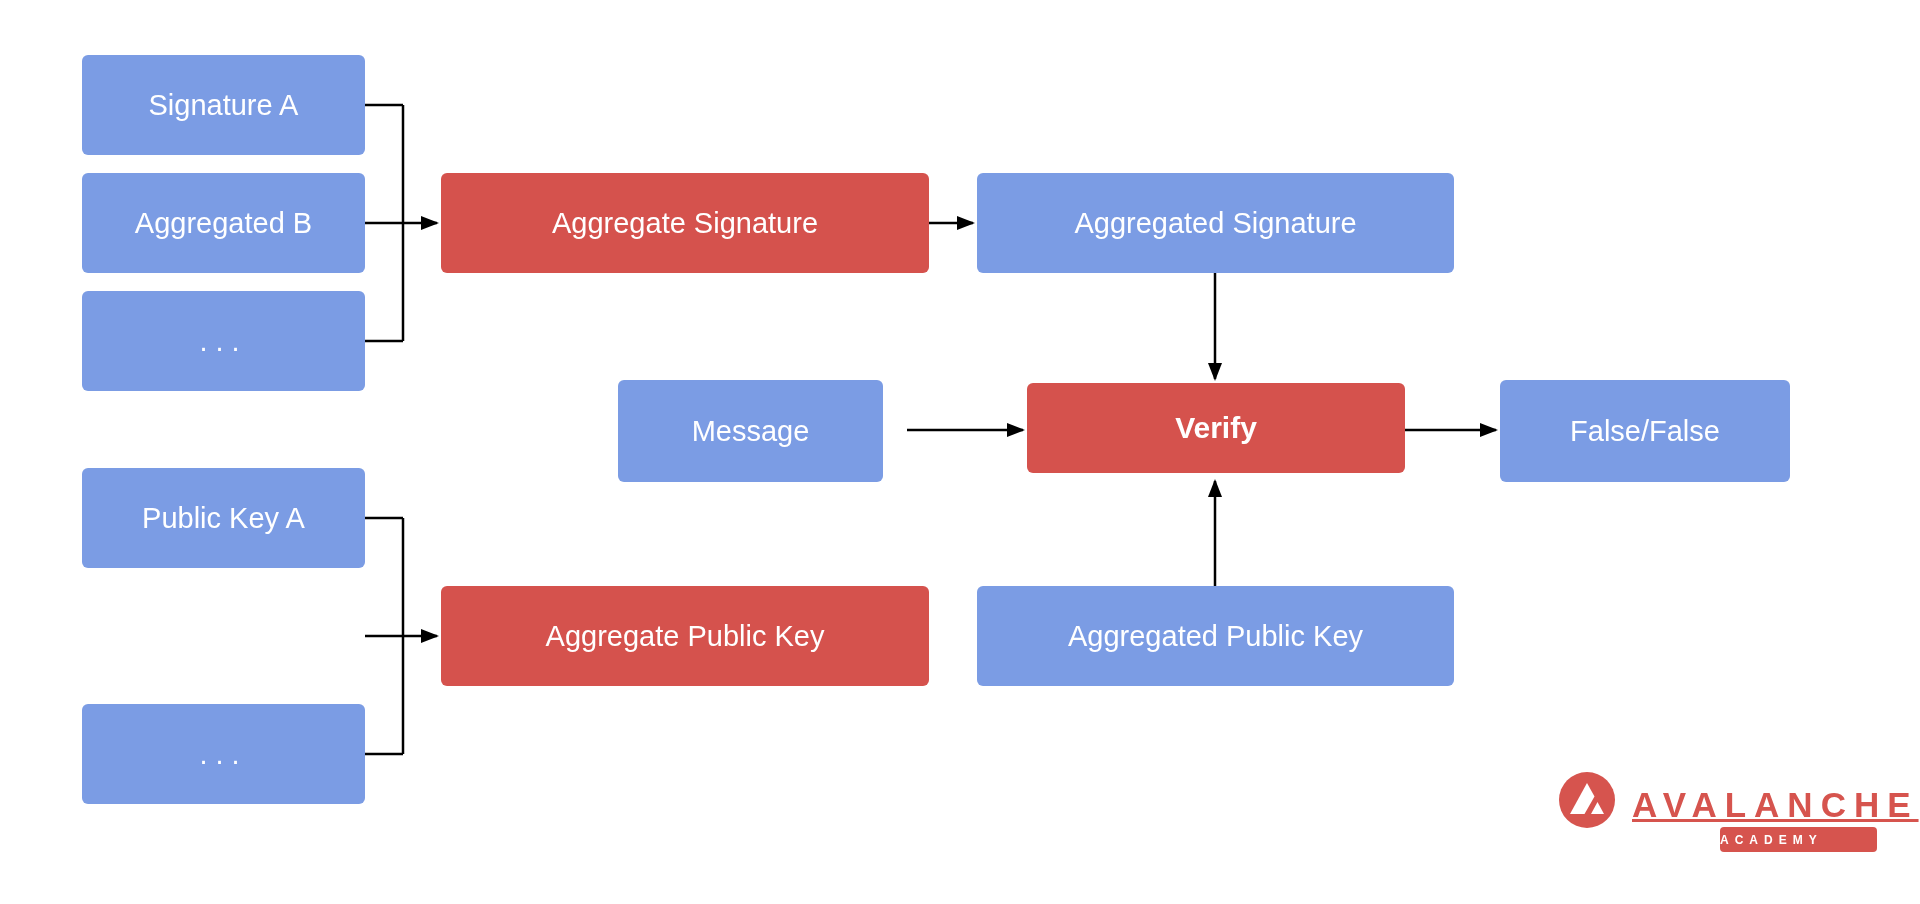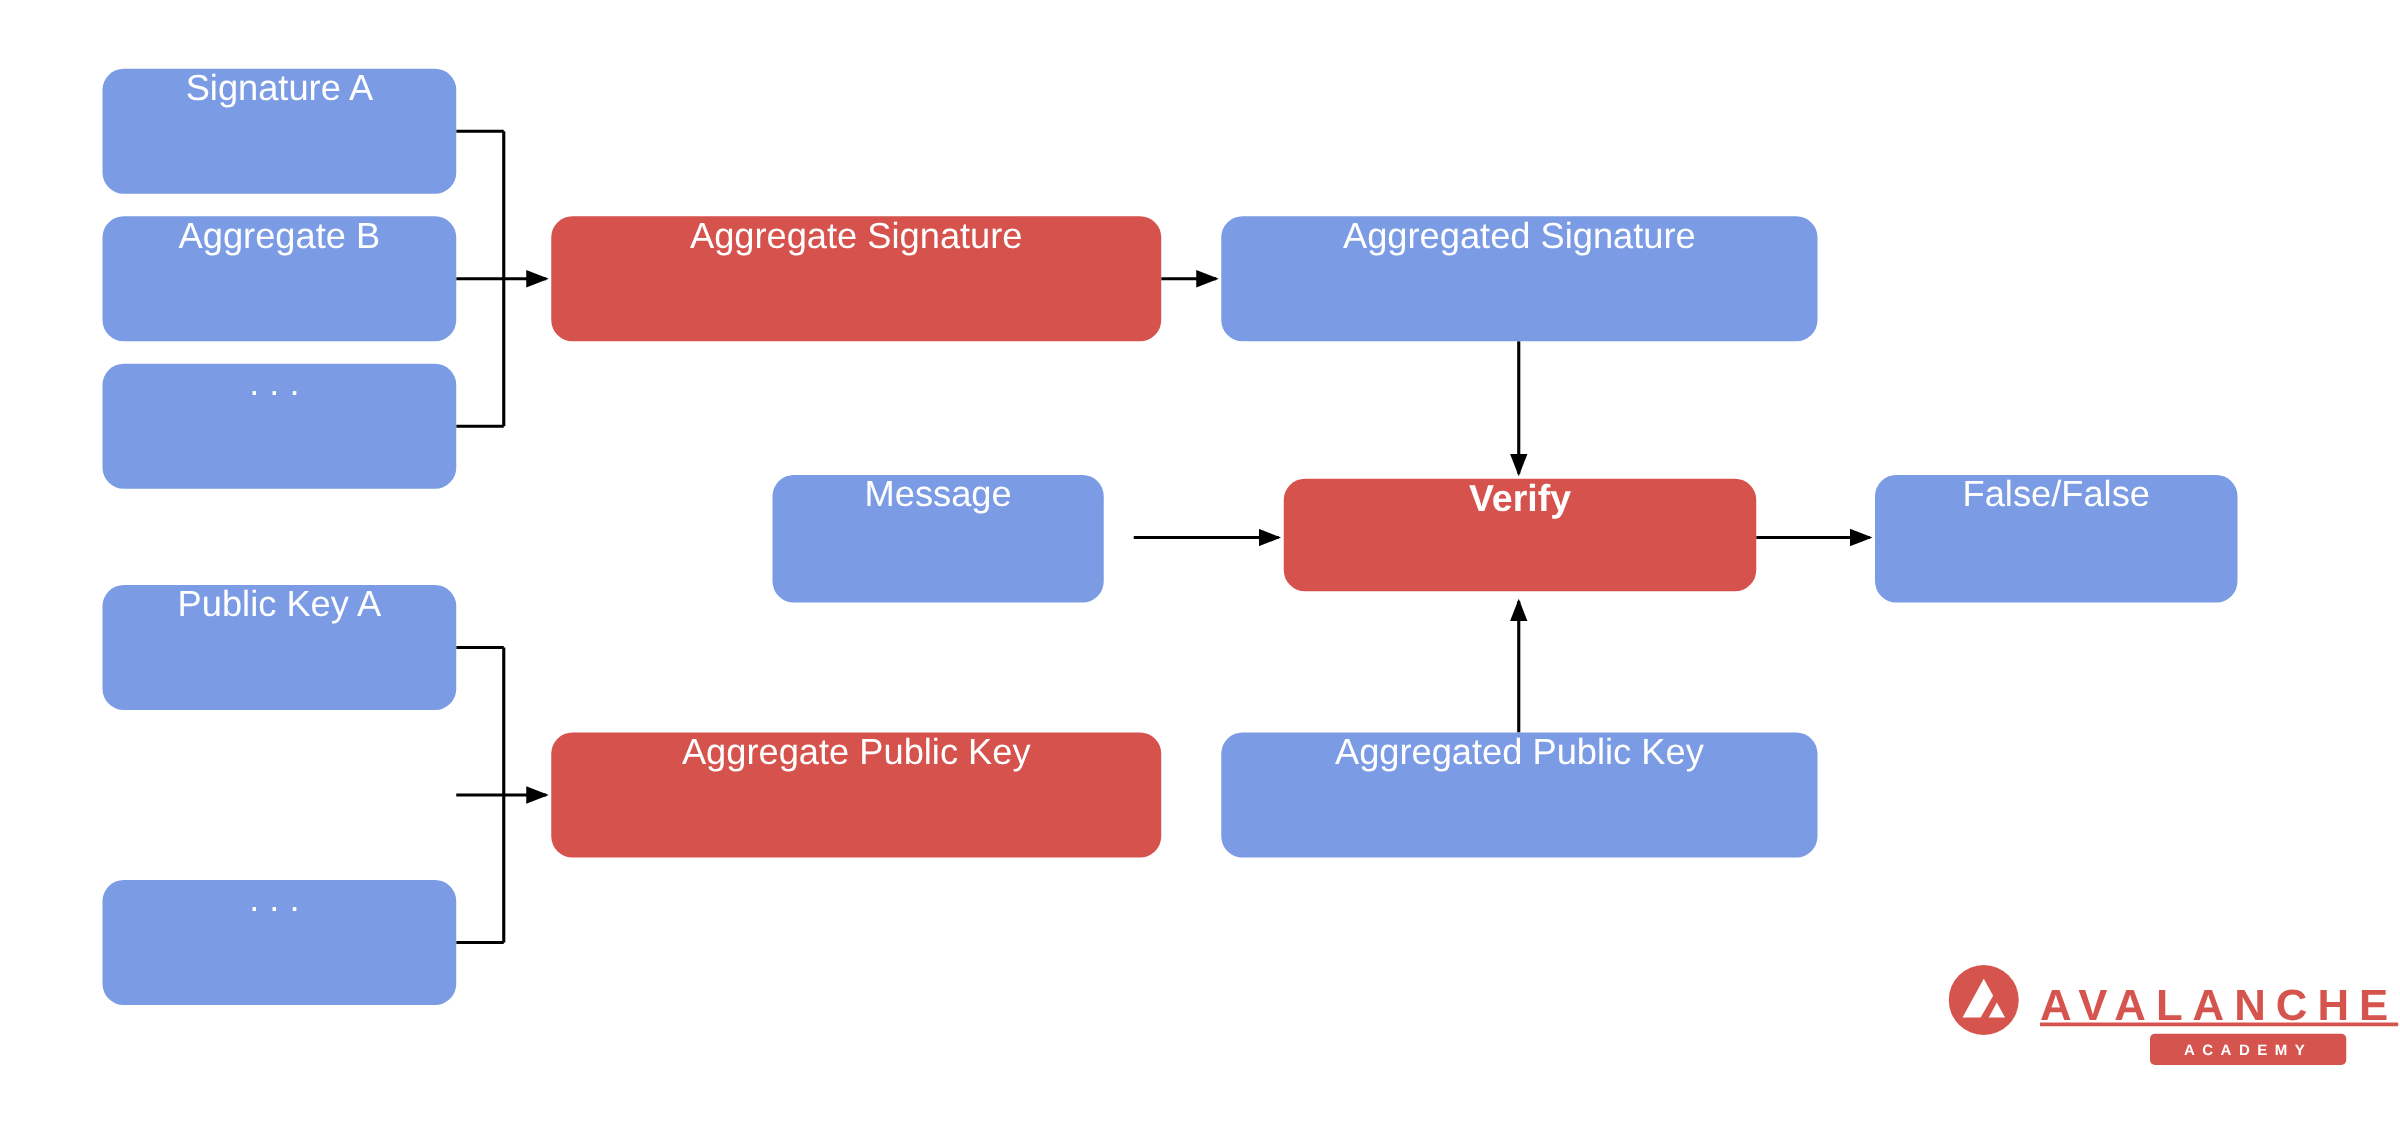--- a/index.html
+++ b/index.html
@@ -18,24 +18,24 @@
     background:var(--bg);
     overflow:hidden;
   }
   .connector-layer{
     position:absolute;left:0;top:0;width:1920px;height:904px;
   }
   .connector-layer line{stroke:var(--connector);stroke-width:2.5;}
   .head{fill:var(--connector);}
   .node{
     position:absolute;
-    display:flex;align-items:flex-start;justify-content:center;
+    display:flex;align-items:center;justify-content:center;
     color:var(--text);
     font-size:29px;
-    border-radius:17px;
+    border-radius:6px;
     text-align:center;
     box-sizing:border-box;
   }
   .node.blue{background:var(--node-blue);}
   .node.red{background:var(--node-red);}
   .node.bold{font-weight:bold;font-size:30px;}
   .node .ellipsis{letter-spacing:8px;}
   
   .logo{
     position:absolute;left:1556px;top:769px;width:332px;height:88px;
@@ -47,21 +47,21 @@
     position:absolute;left:76px;top:16px;
     color:var(--logo-red);
     font-size:35px;font-weight:bold;letter-spacing:8px;
     white-space:nowrap;
     text-decoration:underline;
   }
   .logo-badge{
     position:absolute;left:164px;top:58px;width:157px;height:25px;
     background:var(--logo-red);
     border-radius:4px;
-    display:flex;align-items:center;justify-content:center;
+    display:flex;align-items:center;
     color:#ffffff;font-size:12px;font-weight:bold;letter-spacing:6px;
   }
 </style>
 </head>
 <body>
 
 <div class="canvas">
 
   <svg class="connector-layer" viewBox="0 0 1920 904" xmlns="http://www.w3.org/2000/svg">
     <defs>
@@ -88,21 +88,21 @@
     <line x1="365" y1="518" x2="403" y2="518"></line>
     <line x1="403" y1="518" x2="403" y2="754"></line>
     <line x1="365" y1="754" x2="403" y2="754"></line>
     <line x1="365" y1="636" x2="437" y2="636" marker-end="url(#ah)"></line>
   </svg>
 
   <div class="node blue" style="left:82px;top:55px;width:283px;height:100px">
     <span>Signature A</span>
   </div>
   <div class="node blue" style="left:82px;top:173px;width:283px;height:100px">
-    <span>Aggregate B</span>
+    <span>Aggregated B</span>
   </div>
   <div class="node blue" style="left:82px;top:291px;width:283px;height:100px">
     <span class="ellipsis">...</span>
   </div>
 
   <div class="node red" style="left:441px;top:173px;width:488px;height:100px">
     <span>Aggregate Signature</span>
   </div>
   <div class="node blue" style="left:977px;top:173px;width:477px;height:100px">
     <span>Aggregated Signature</span>

